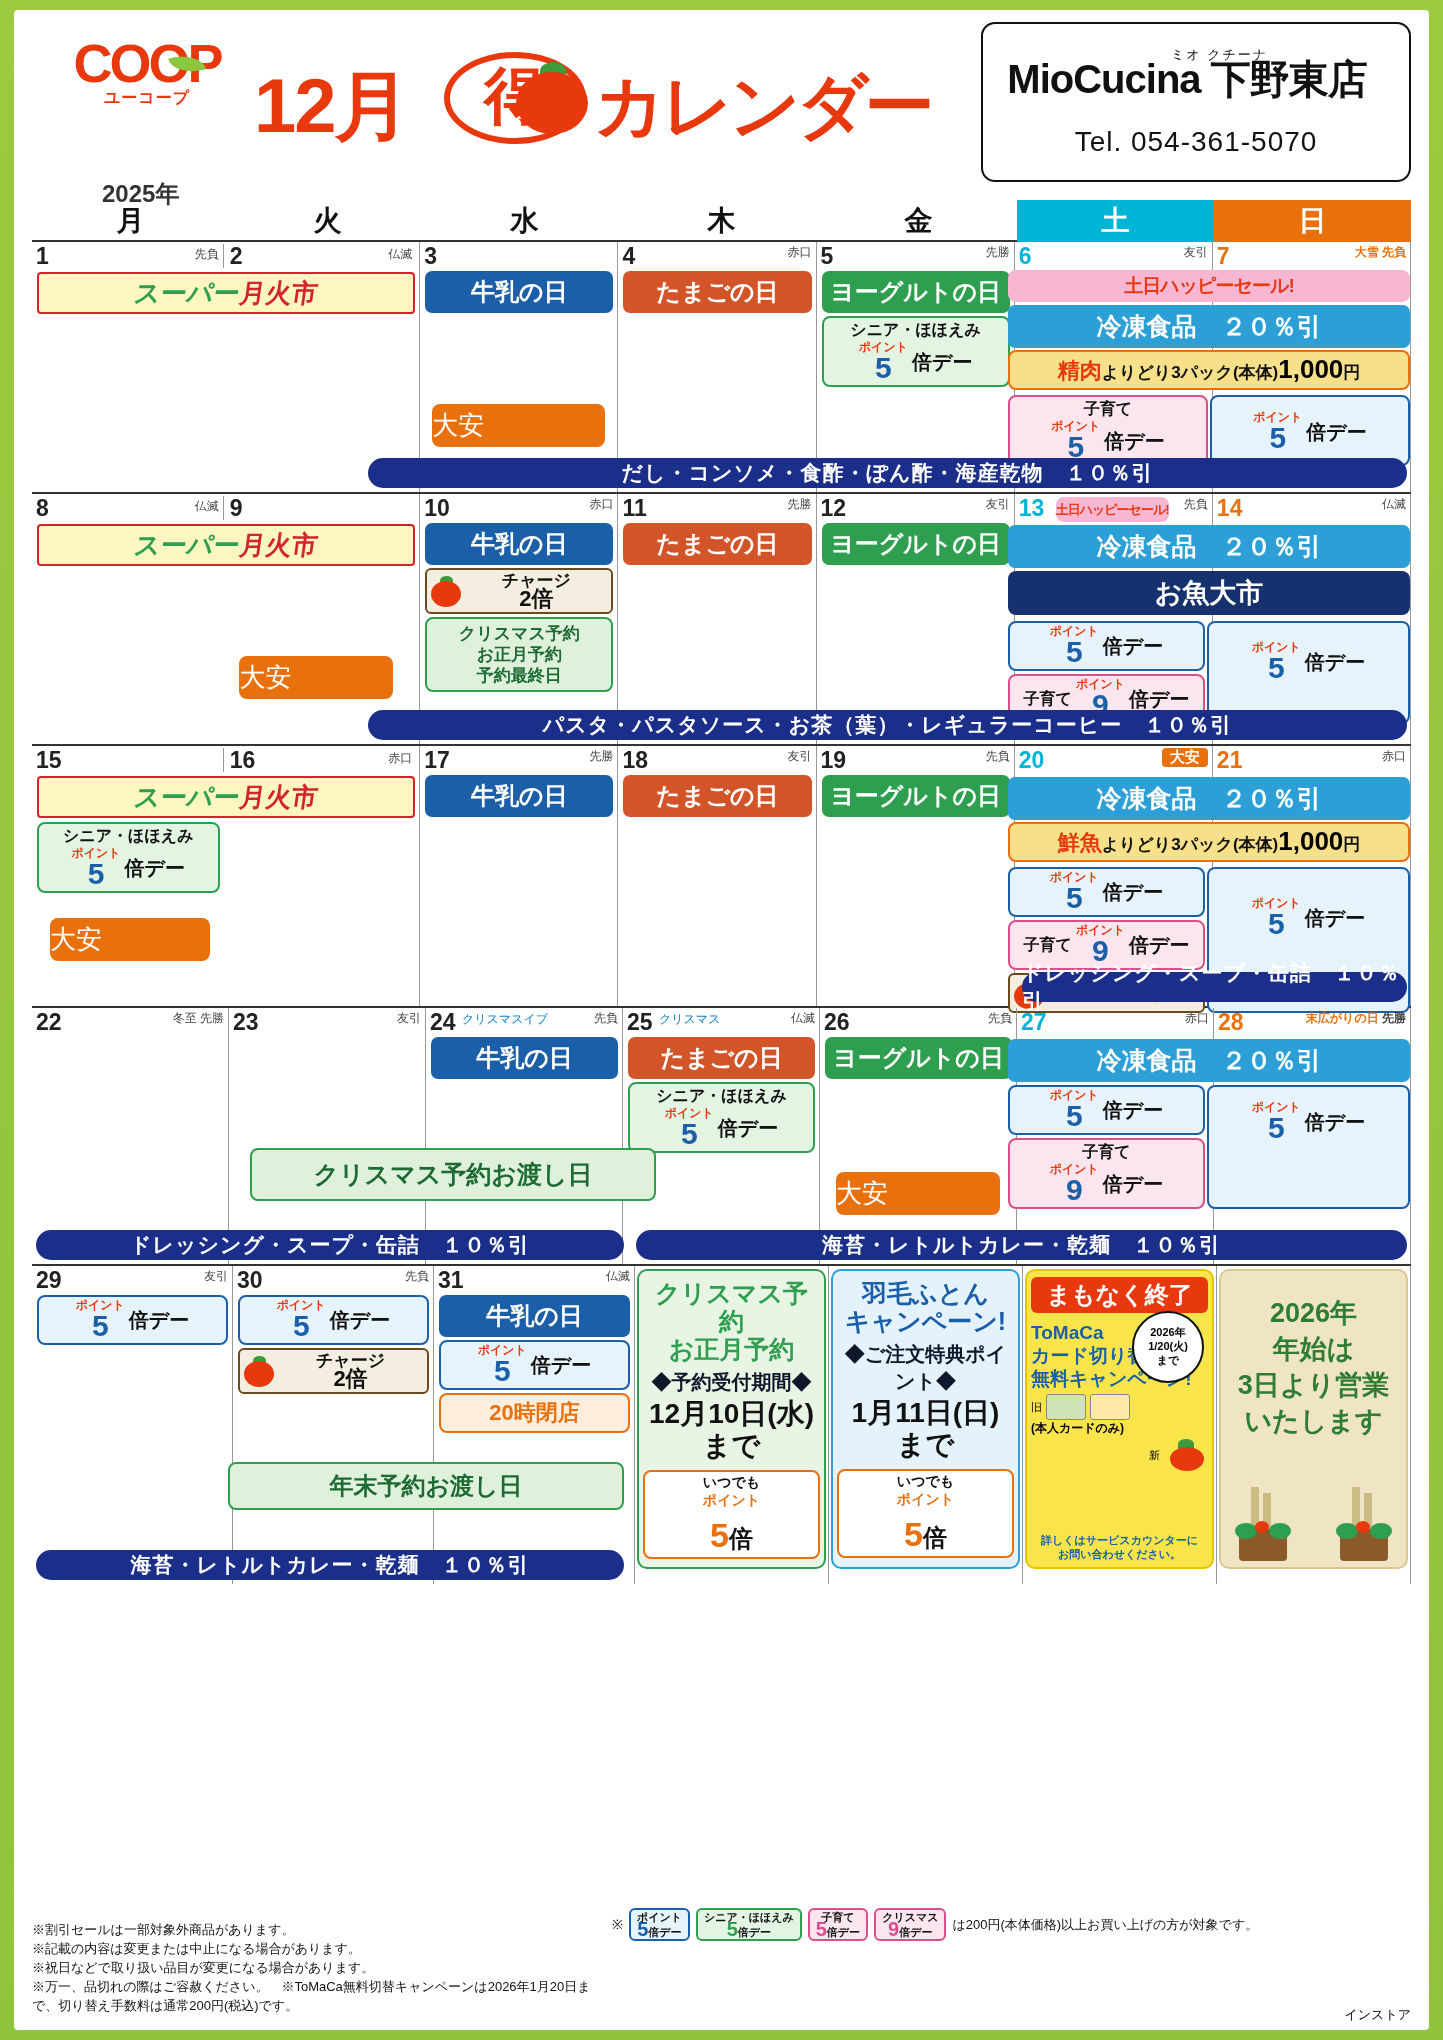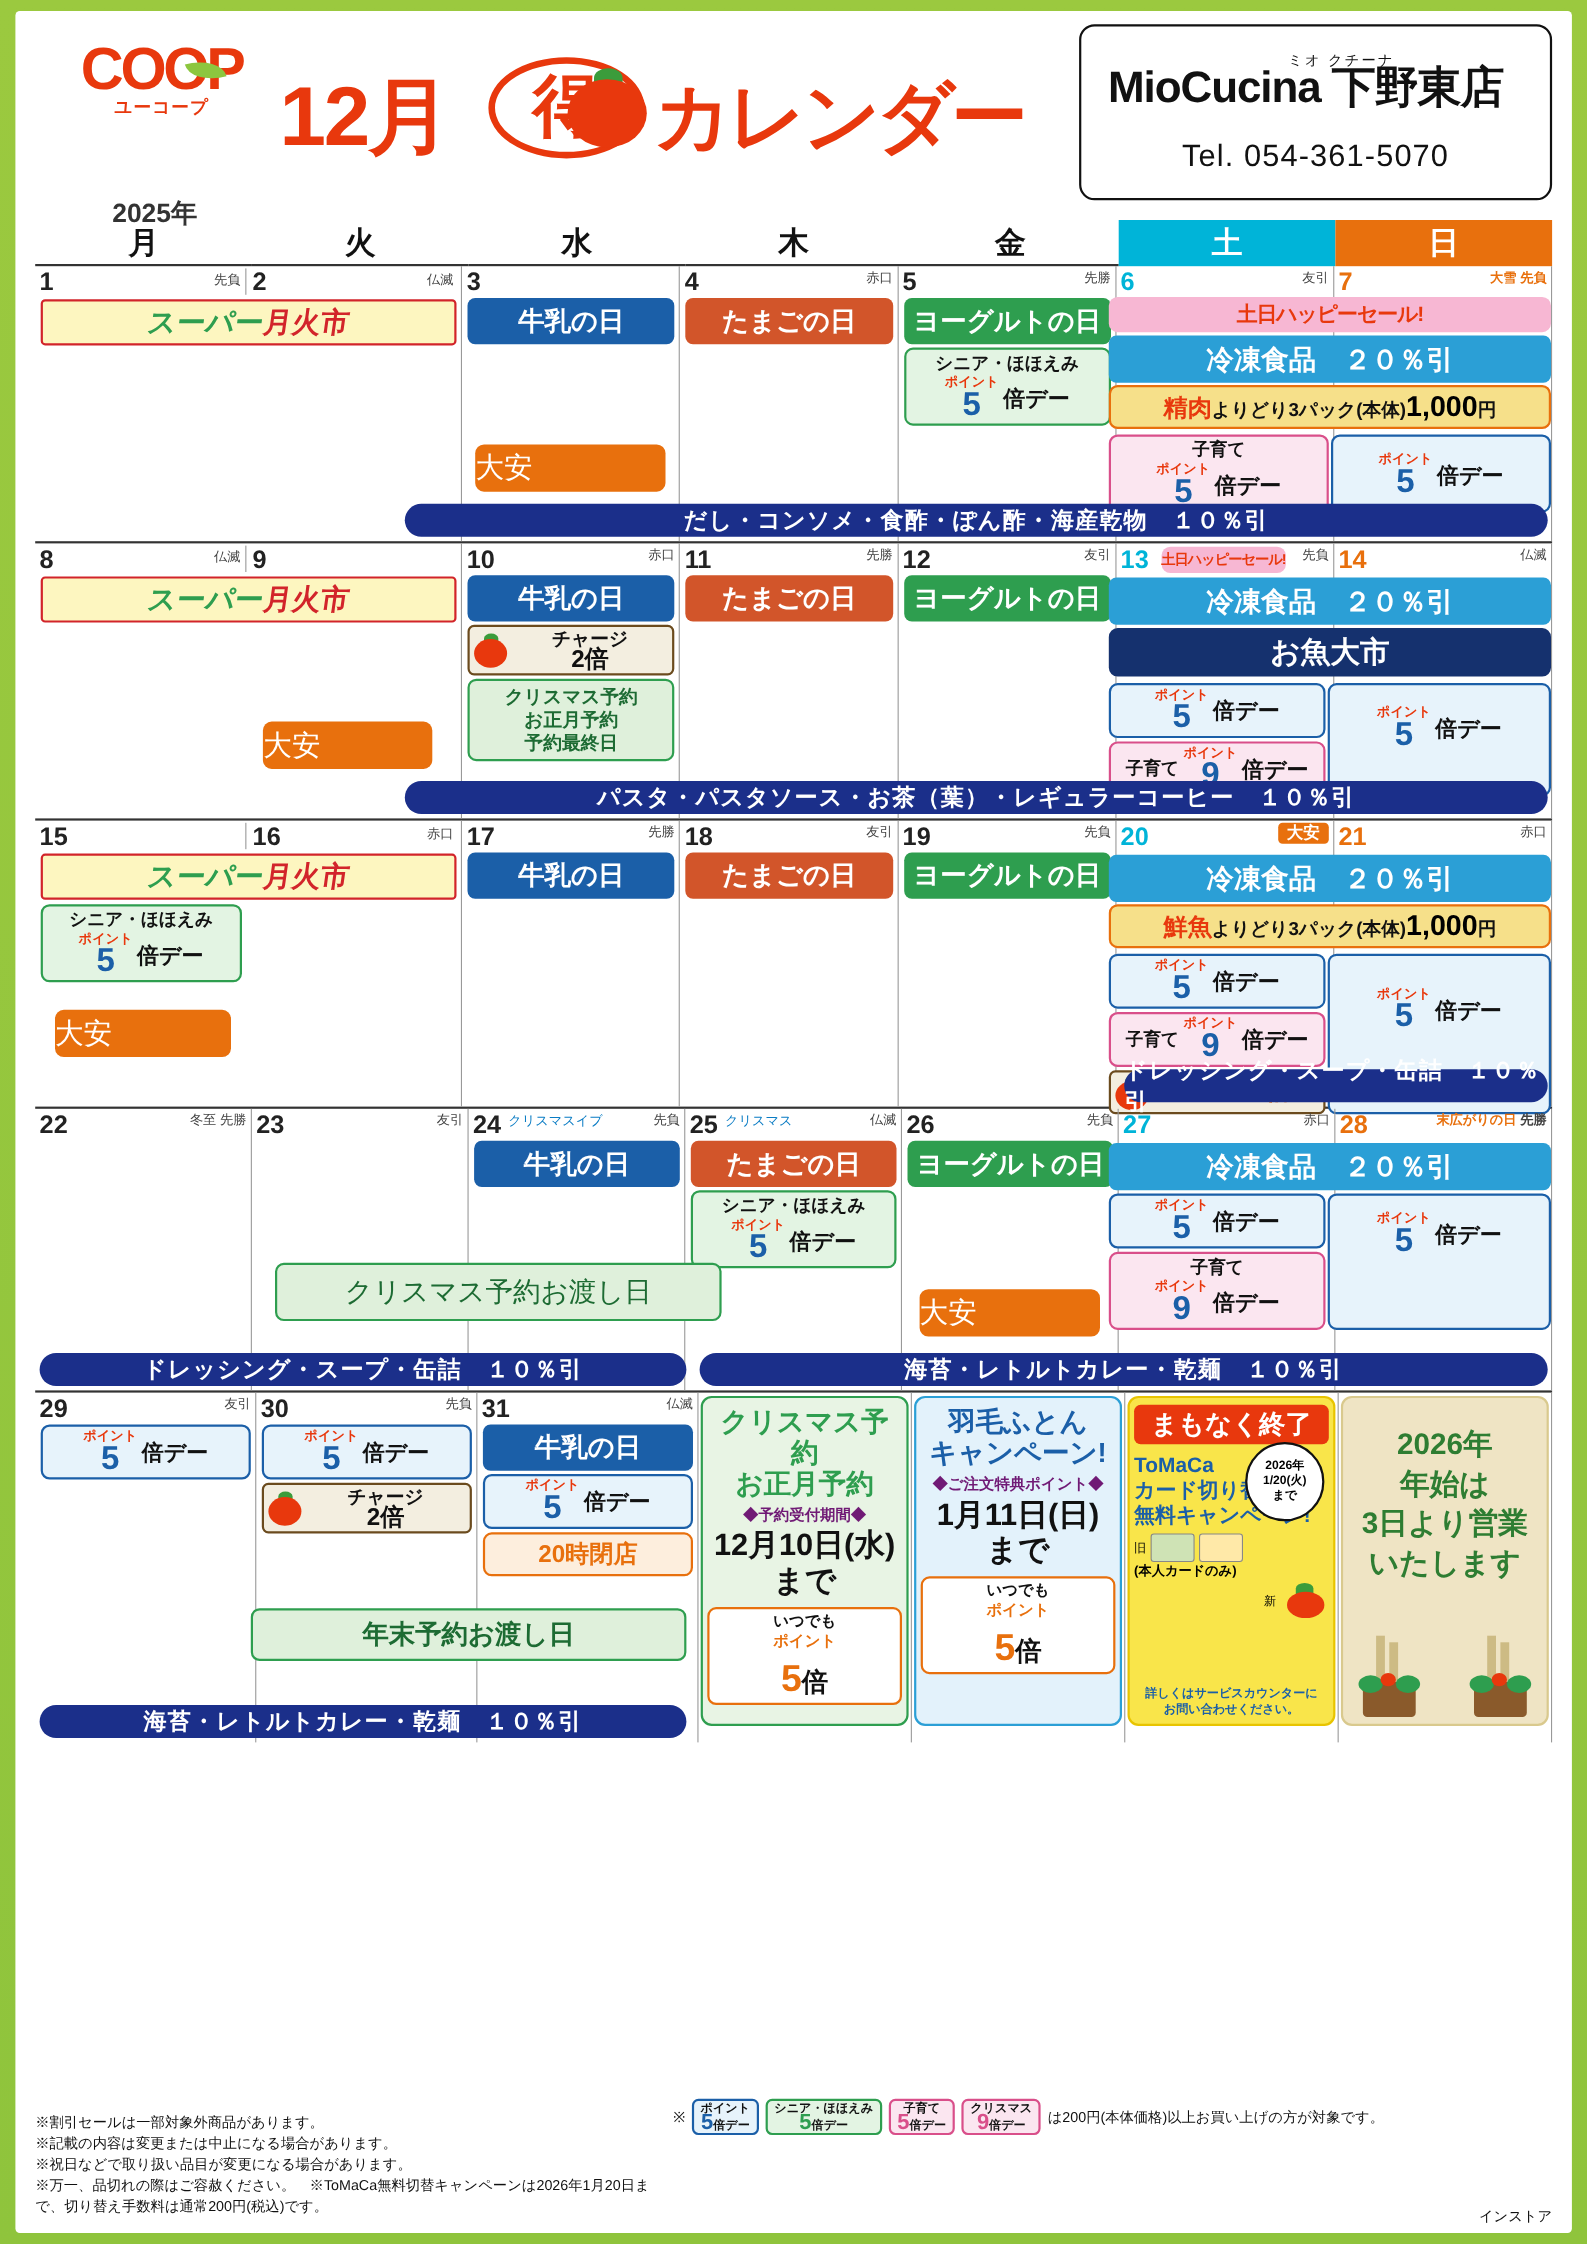--- a/index.html
+++ b/index.html
@@ -108,35 +108,35 @@
   .charge .ctext { flex:1; text-align:center; font-weight:bold; color:#111; font-size:17px; line-height:18px; }
   .charge .ctext b { font-size:22px; }
 
   .xmas-green { border:2px solid #2e9e4f; background:#dff0db; border-radius:8px; margin:3px 1px; padding:4px 2px; text-align:center;
       color:#1d6b33; font-weight:bold; font-size:17px; line-height:21px; }
 
   .band { position:absolute; left:0; bottom:2px; height:30px; background:#1b2f8a; color:#fff;
      border-radius:15px; font-size:21px; font-weight:bold; display:flex; align-items:center; justify-content:center; letter-spacing:1px; }
 
   .xmas-pass { border:2px solid #2e9e4f; background:#dff0db; border-radius:8px; color:#1d6b33;
-      font-weight:normal; font-size:25px; text-align:center; padding:8px 0; }
+      font-weight:bold; font-size:25px; text-align:center; padding:8px 0; }
 
   .closed20 { border:2px solid #e8700d; border-radius:8px; background:#fdeedd; color:#e8700d;
       font-weight:bold; font-size:22px; text-align:center; padding:3px 0; margin:3px 1px; }
   .nenmatsu { border:2px solid #2e9e4f; background:#dff0db; border-radius:8px; color:#1d6b33;
       font-weight:bold; font-size:24px; text-align:center; padding:6px 0; }
 
   
   .promo { border-radius:10px; margin:3px 2px; padding:6px 4px; text-align:center; height:300px; position:relative; }
   .promo.green { background:#e8f4e4; border:2px solid #2e9e4f; }
   .promo.blue  { background:#e3f2fb; border:2px solid #2b9fd6; }
   .promo.yellow{ background:#f9e54a; border:2px solid #e8c400; }
   .promo.sand  { background:#efe4c4; border:2px solid #d9c98d; }
   .promo h4 { margin:2px 0; font-size:25px; font-weight:bold; line-height:28px; }
-  .promo .sub { font-size:14px; font-weight:bold; color:#701a75; margin-top:6px; }
+  .promo .sub { font-size:20px; font-weight:bold; color:#0f172a; margin-top:6px; }
   .promo .big { font-size:28px; font-weight:bold; color:#111; margin-top:2px; line-height:32px; }
   .promo .always { margin-top:8px; border:2px solid #e8700d; border-radius:8px; background:#fff; padding:2px 0; }
   .promo .always .a1 { font-size:14px; color:#111; font-weight:bold; }
   .promo .always .a2 { font-size:26px; font-weight:bold; color:#e8700d; }
   .promo .always .row { display:flex; align-items:center; justify-content:center; gap:6px; border:none;flex-direction:column; }
 
   
   .footer { position:absolute; left:18px; right:18px; bottom:6px; height:120px; }
   .fnotes { position:absolute; left:0; top:16px; width:560px; font-size:13px; color:#111; line-height:19px; }
   .fright { position:absolute; left:580px; top:4px; right:0; font-size:13px; color:#111; line-height:19px; }

